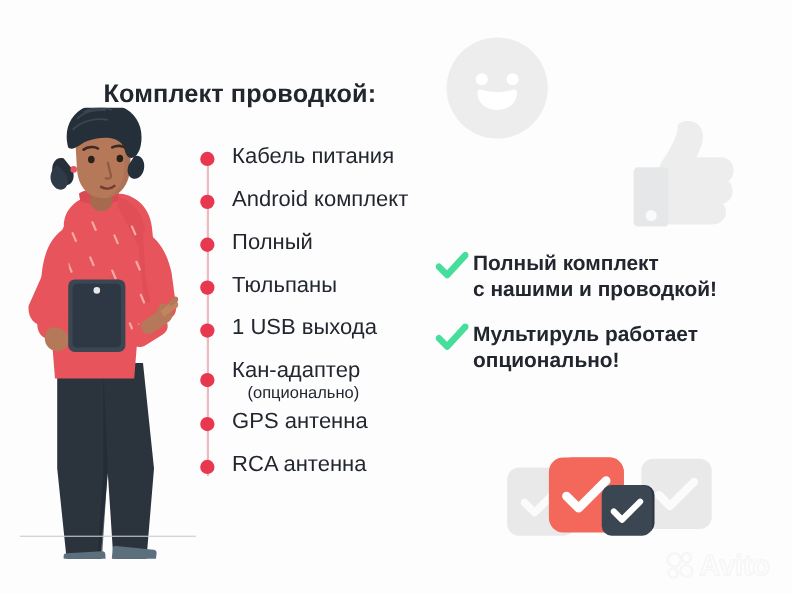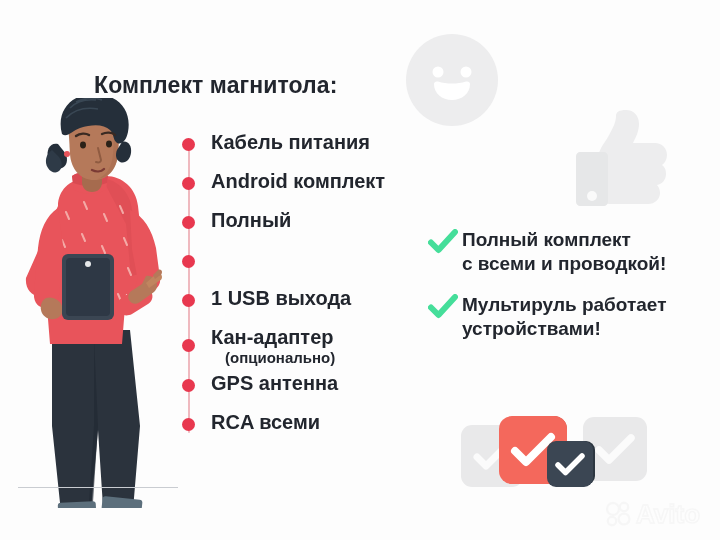--- a/index.html
+++ b/index.html
@@ -31,26 +31,26 @@
   .spine {
     position:absolute; left:12px; top:14px; bottom:16px; width:2px;
     background:#EFB9BF; border-radius:1px;
   }
   .item { position:relative; display:flex; align-items:flex-start; min-height:39px; }
   .dot {
     position:absolute; left:6px; top:8px;
     width:13px; height:13px; border-radius:50%;
     background:#E8384F; flex:none; z-index:2;
   }
-  .item-text { margin-left:35px;font-weight:bold; }
+  .item-text { margin-left:35px; }
   .item-label { font-size:20px; line-height:1.22; color:#22262E; white-space:nowrap; }
   .item-sub   { font-size:15px; line-height:1.2; color:#22262E; margin-left:14px; white-space:nowrap; }
 
   
-  .benefits { position:absolute; left:428px; top:228px; width:290px; }
+  .benefits { position:absolute; left:396px; top:228px; width:290px; }
   .benefit { display:flex; align-items:flex-start; margin-bottom:18px; }
   .check { flex:none; width:30px; height:26px; margin-right:4px; margin-top:1px; }
   .benefit-text { font-size:19px; line-height:1.24; font-weight:600; color:#22262E; }
   .benefit-text span { display:block; white-space:nowrap; }
 
   
   .cards { position:absolute; left:455px; top:408px; width:190px; height:85px; }
   .card { position:absolute; border-radius:10px; }
   .card svg { position:absolute; inset:0; width:100%; height:100%; }
   .card-l { left:6px;  top:17px; width:62px; height:62px; background:#E9E9EA; border-radius:11px; }
@@ -93,21 +93,21 @@
   <div class="wm wm-avito">
     <svg viewBox="0 0 104 30">
       <circle cx="11" cy="11" r="6" fill="none" stroke="#F2F2F2" stroke-width="2.4"></circle>
       <circle cx="22" cy="9" r="4.2" fill="none" stroke="#F2F2F2" stroke-width="2.4"></circle>
       <circle cx="10" cy="23" r="4.2" fill="none" stroke="#F2F2F2" stroke-width="2.4"></circle>
       <circle cx="22" cy="21" r="5.4" fill="none" stroke="#F2F2F2" stroke-width="2.4"></circle>
       <text x="34" y="25" font-family="Liberation Sans, sans-serif" font-size="26" font-weight="700" fill="none" stroke="#F2F2F2" stroke-width="1.6">Avito</text>
     </svg>
   </div>
 
-  <div class="title">Комплект магнитола:</div>
+  <div class="title">Комплект проводкой:</div>
 
   <div class="list">
     <div class="spine"></div>
 
     <div class="item">
       <span class="dot"></span>
       <span class="item-text">
         <span class="item-label">Кабель питания</span>
       </span>
     </div>
@@ -121,20 +121,23 @@
 
     <div class="item">
       <span class="dot"></span>
       <span class="item-text">
         <span class="item-label">Полный</span>
       </span>
     </div>
 
     <div class="item">
       <span class="dot"></span>
+      <span class="item-text">
+        <span class="item-label">Тюльпаны</span>
+      </span>
     </div>
 
     <div class="item">
       <span class="dot"></span>
       <span class="item-text">
         <span class="item-label">1 USB выхода</span>
       </span>
     </div>
 
     <div class="item" style="min-height:46px;">
@@ -148,48 +151,48 @@
     <div class="item">
       <span class="dot"></span>
       <span class="item-text">
         <span class="item-label">GPS антенна</span>
       </span>
     </div>
 
     <div class="item">
       <span class="dot"></span>
       <span class="item-text">
-        <span class="item-label">RCA всеми</span>
+        <span class="item-label">RCA антенна</span>
       </span>
     </div>
   </div>
 
   <div class="benefits">
 
     <div class="benefit">
       <span class="check">
         <svg viewBox="0 0 30 26">
           <path d="M3 13.5l7.5 7.5L27 3" fill="none" stroke="#45DE9A" stroke-width="6" stroke-linecap="round" stroke-linejoin="round"></path>
         </svg>
       </span>
       <span class="benefit-text">
         <span>Полный комплект</span>
-        <span>с всеми и проводкой!</span>
+        <span>с нашими и проводкой!</span>
       </span>
     </div>
 
     <div class="benefit" style="margin-top:0;">
       <span class="check">
         <svg viewBox="0 0 30 26">
           <path d="M3 13.5l7.5 7.5L27 3" fill="none" stroke="#45DE9A" stroke-width="6" stroke-linecap="round" stroke-linejoin="round"></path>
         </svg>
       </span>
       <span class="benefit-text">
         <span>Мультируль работает</span>
-        <span>устройствами!</span>
+        <span>опционально!</span>
       </span>
     </div>
   </div>
 
   <div class="cards">
     <div class="card card-l">
       <svg viewBox="0 0 62 62">
         <path d="M16 32l9 9 20-20" fill="none" stroke="#FBFBFB" stroke-width="7" stroke-linecap="round" stroke-linejoin="round"></path>
       </svg>
     </div>

